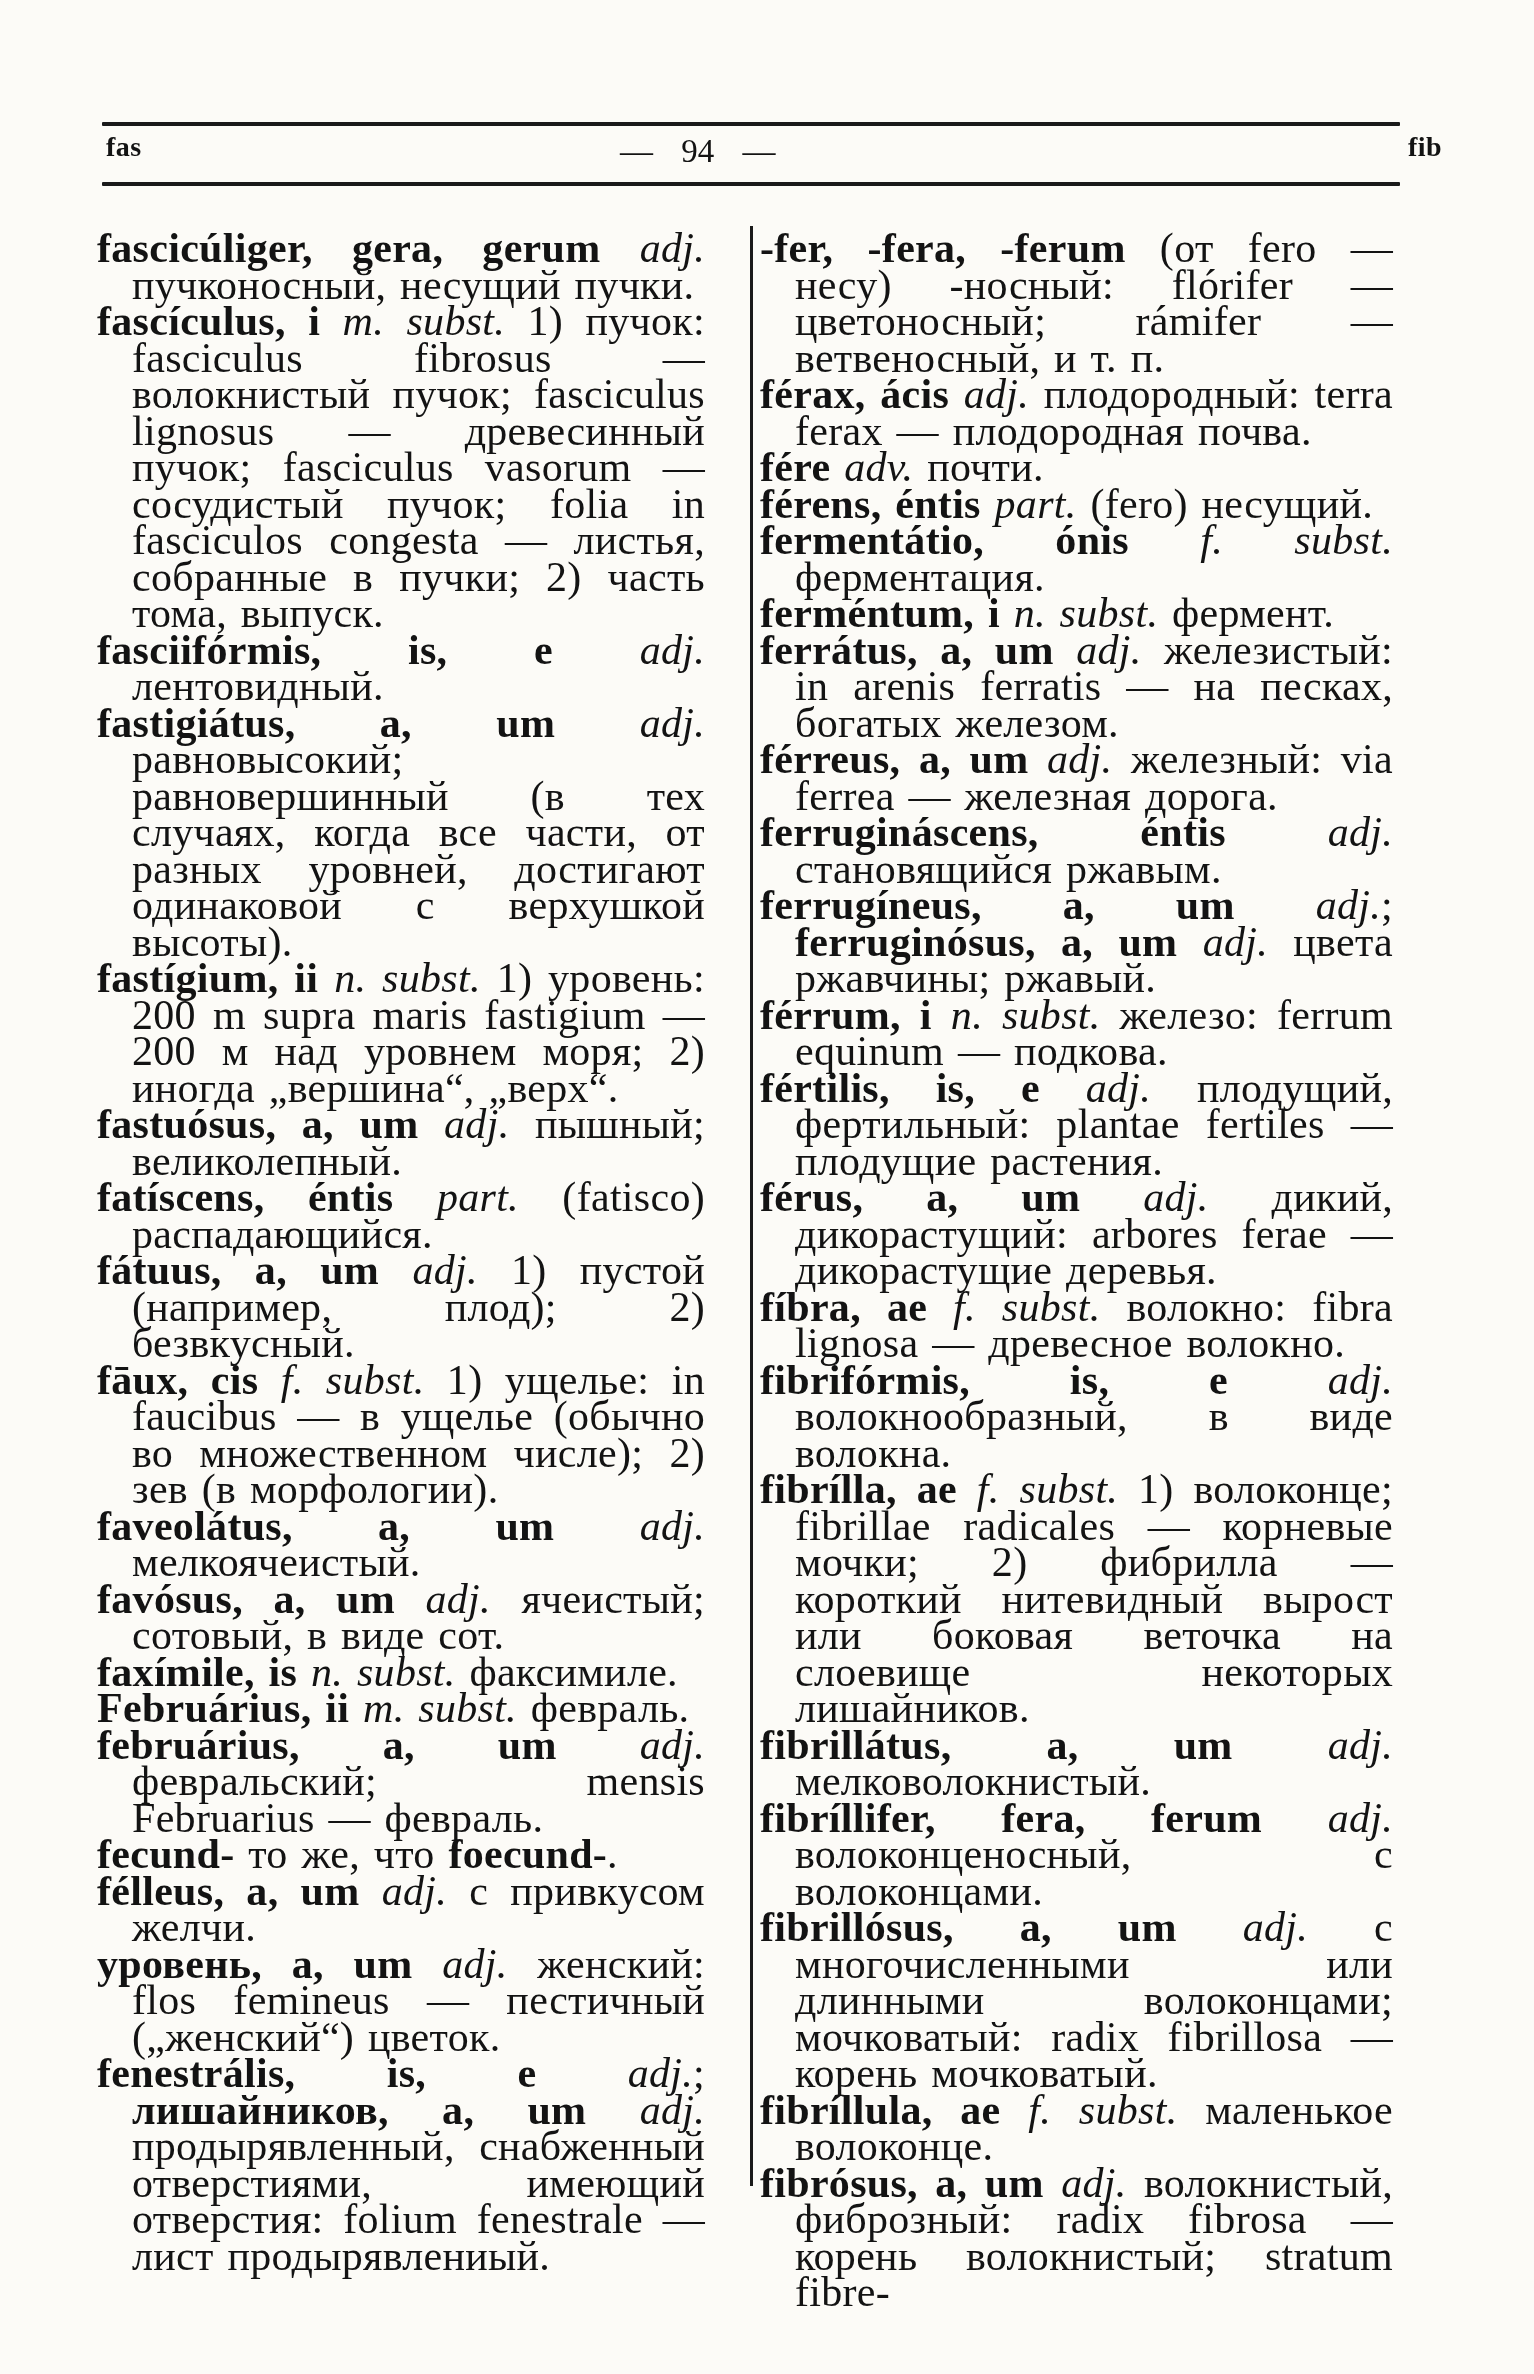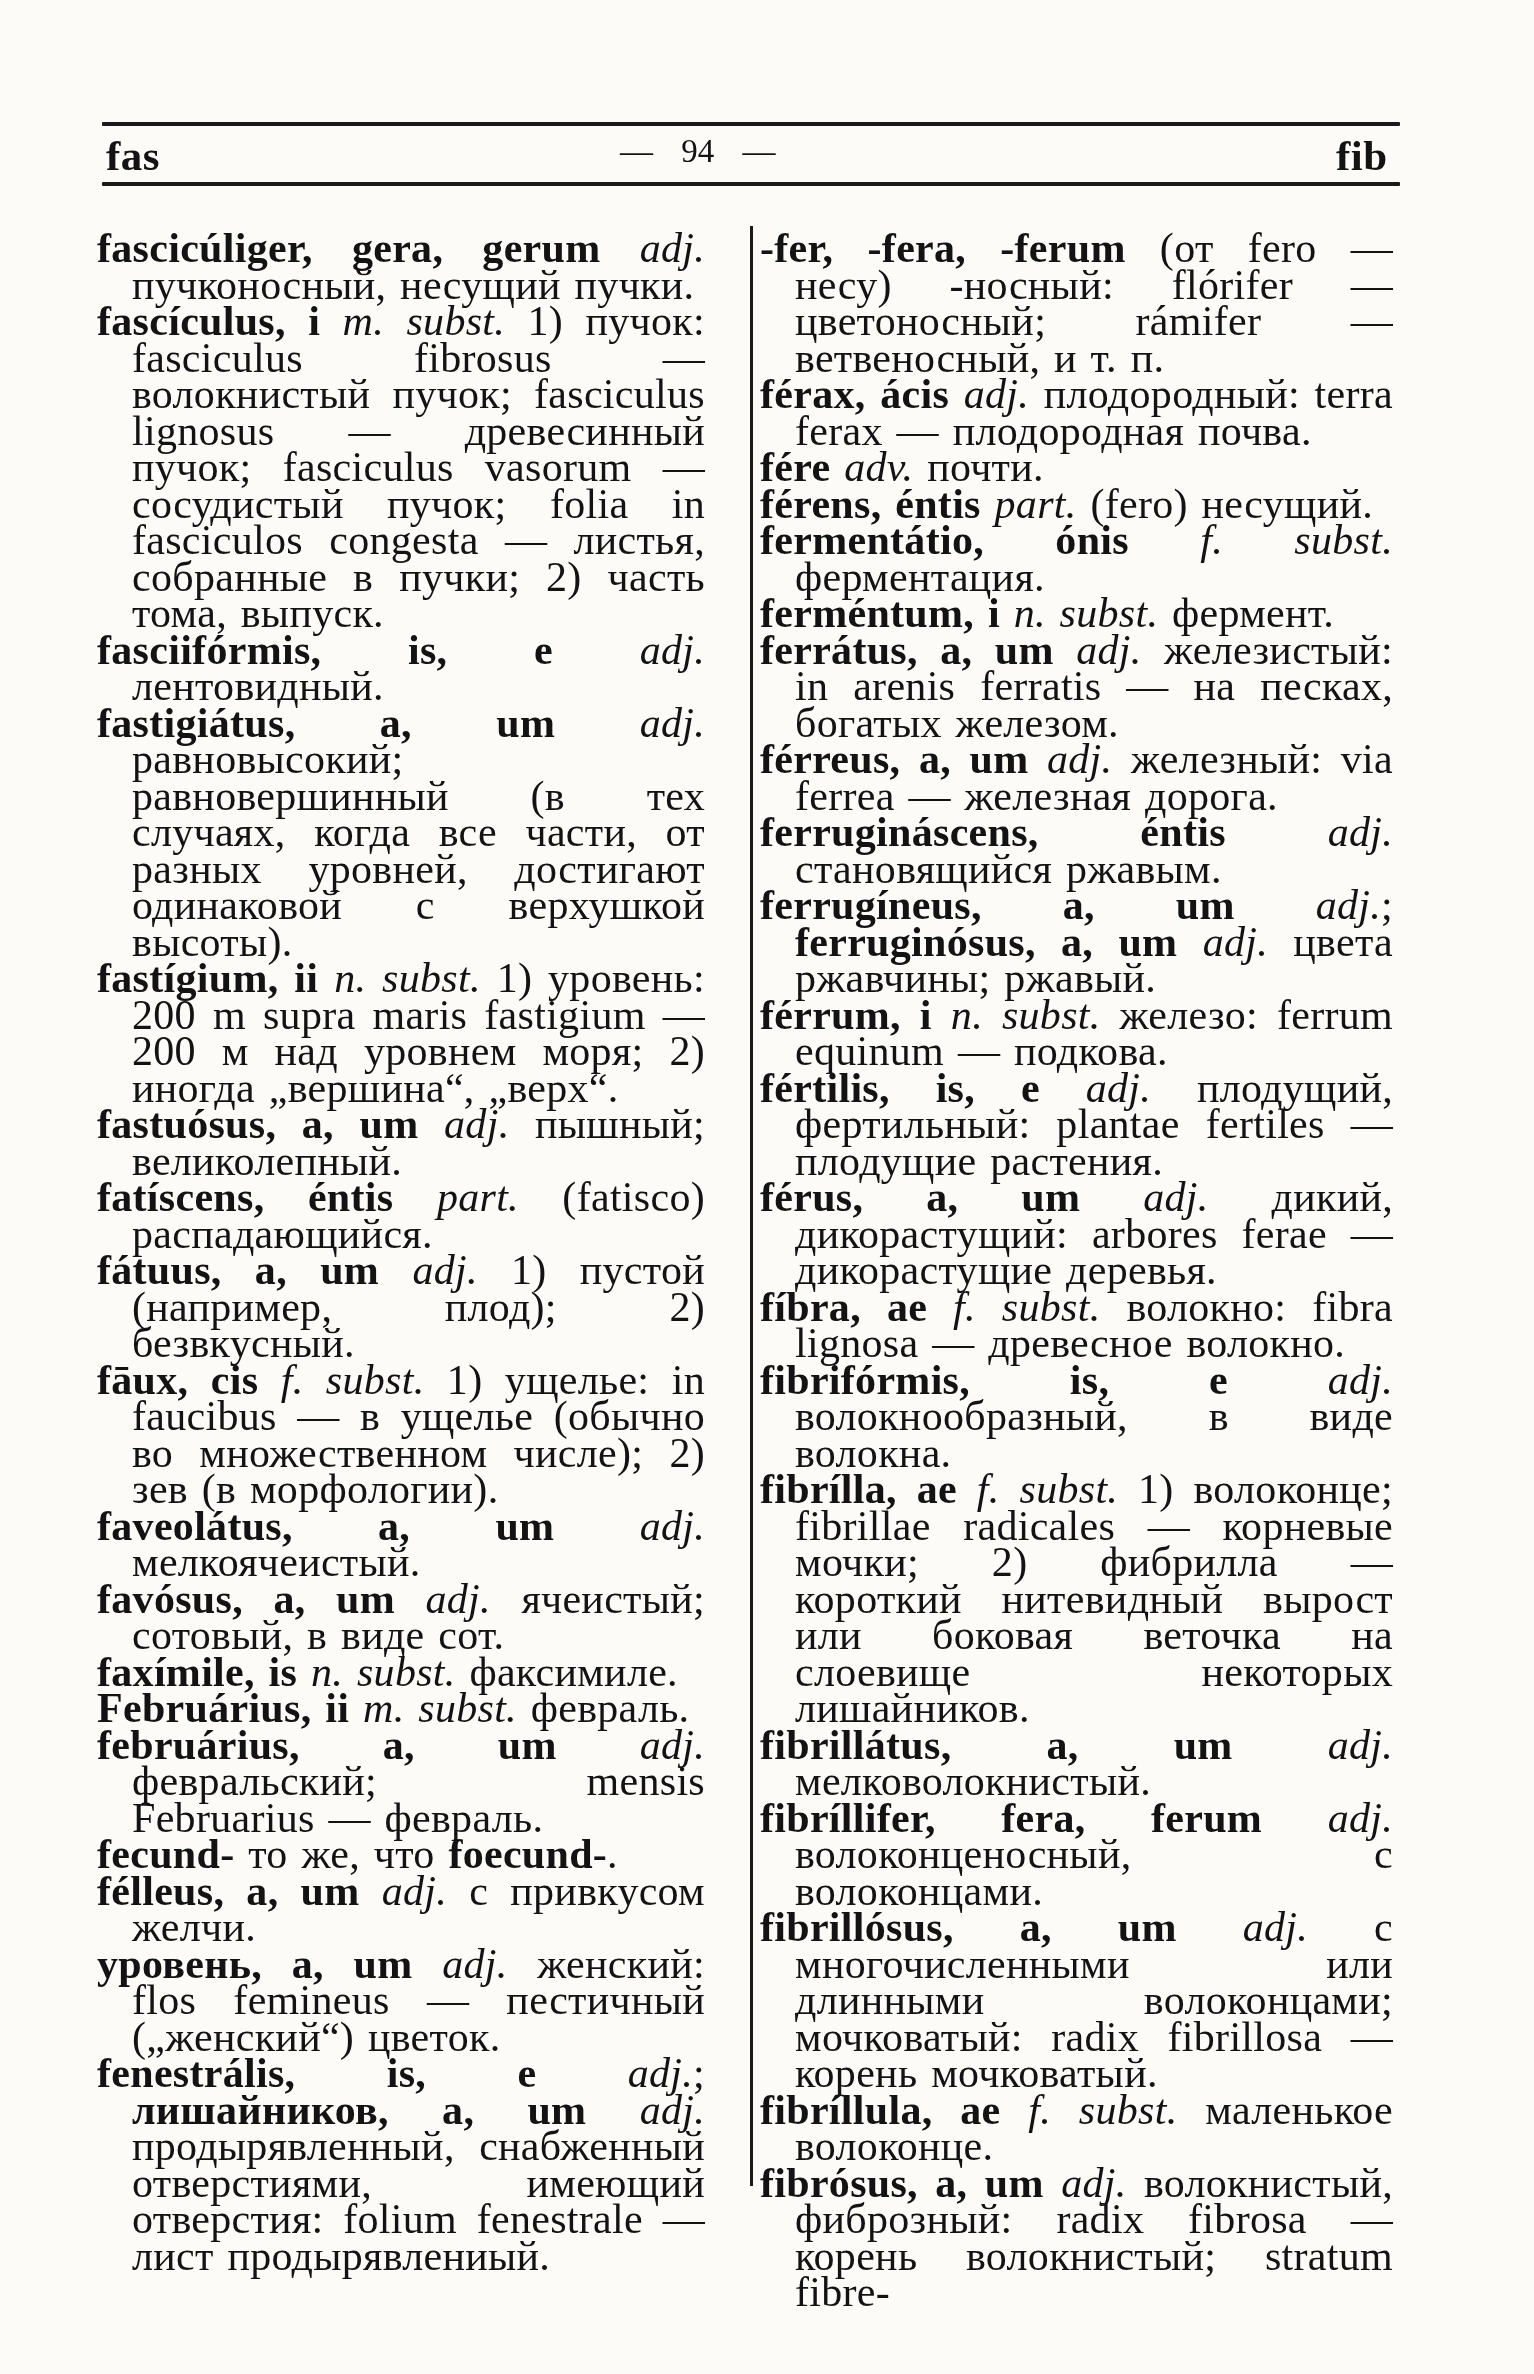--- a/index.html
+++ b/index.html
@@ -7,23 +7,23 @@
     width:1534px;height:2374px;position:relative;
     background:#fcfbf7;
     font-family:"Liberation Serif","DejaVu Serif",serif;
     color:#131313;
     overflow:hidden;
   }
   .page{position:absolute;inset:0;}
   .rule{position:absolute;left:102px;width:1298px;height:4px;background:#1a1a1a;border-radius:1px;}
   .rule-top{top:122px;}
   .rule-bottom{top:182px;}
-  .guide-word{position:absolute;top:131px;font-weight:bold;font-size:43px;letter-spacing:0.5px;}
+  .guide-word{position:absolute;top:131px;font-weight:bold;font-size:28px;letter-spacing:0.5px;}
   .guide-left{left:106px;}
-  .guide-right{left:1336px;}
+  .guide-right{left:1408px;}
   .page-num{
     position:absolute;top:133px;left:620px;width:250px;
     text-align:left;font-size:33px;word-spacing:20px;
   }
   .column{position:absolute;top:230px;}
   .column-left{left:97px;width:608px;}
   .column-right{left:760px;width:633px;}
   .divider{position:absolute;left:750px;top:226px;width:3px;height:1960px;background:#1a1a1a;}
   .entry{
     margin:0;

